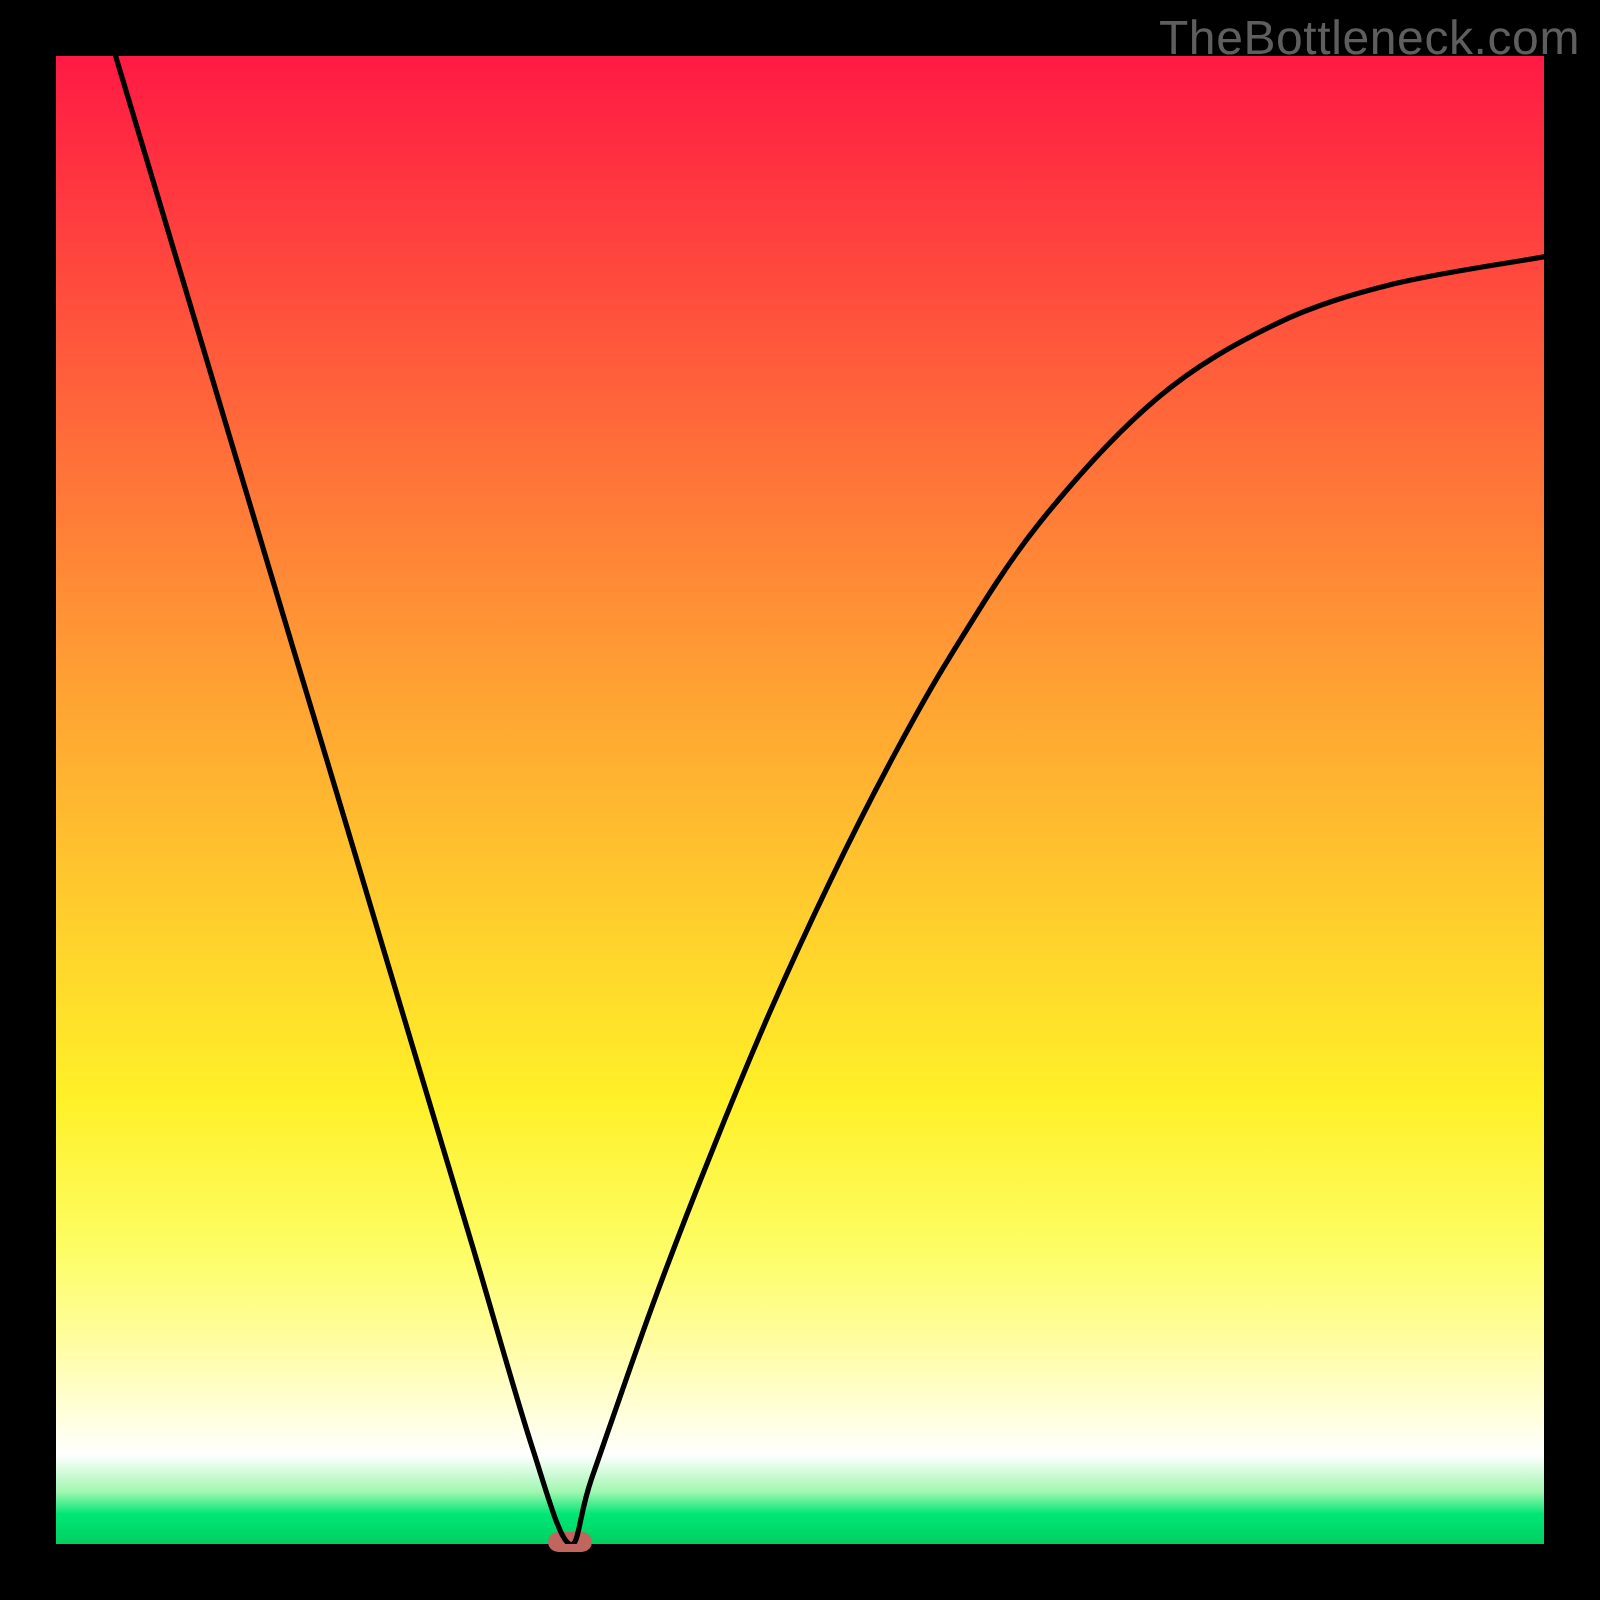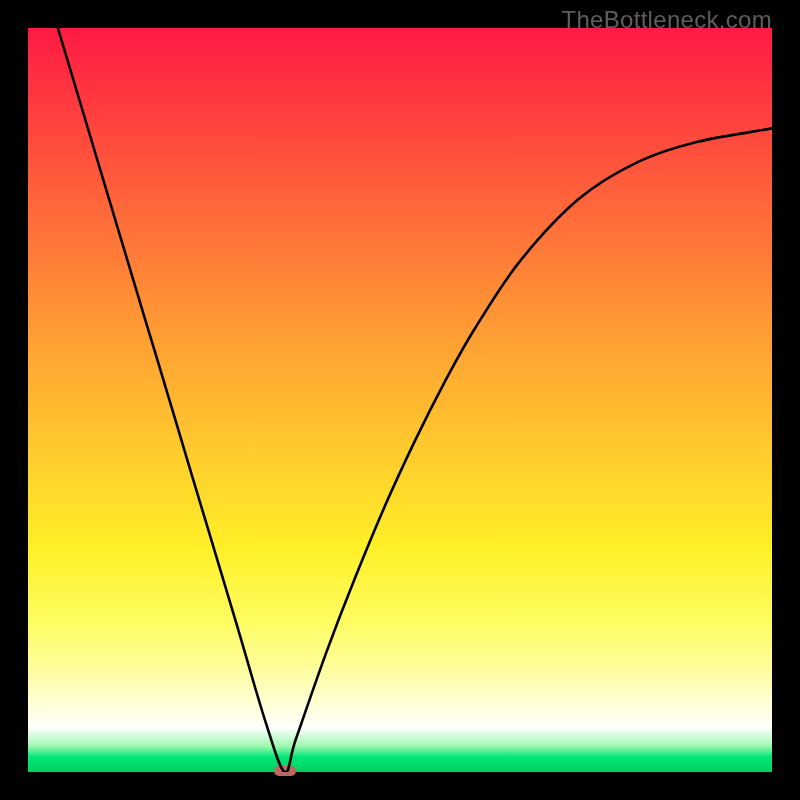--- a/index.html
+++ b/index.html
@@ -24,21 +24,21 @@
       #ffffd8 91%,
       #ffffff 94%,
       #a0f7b0 96.5%,
       #00e676 98%,
       #00d060 100%);
   }
 
   .watermark {
     position: absolute;
     top: 6px;
-    right: 28px;
+    right: 10px;
     font-family: Arial, Helvetica, sans-serif;
     font-size: 24px;
     color: #5e5e5e;
     letter-spacing: 0.3px;
     z-index: 5;
   }
 
   svg.curve {
     position: absolute;
     left: 28px;

